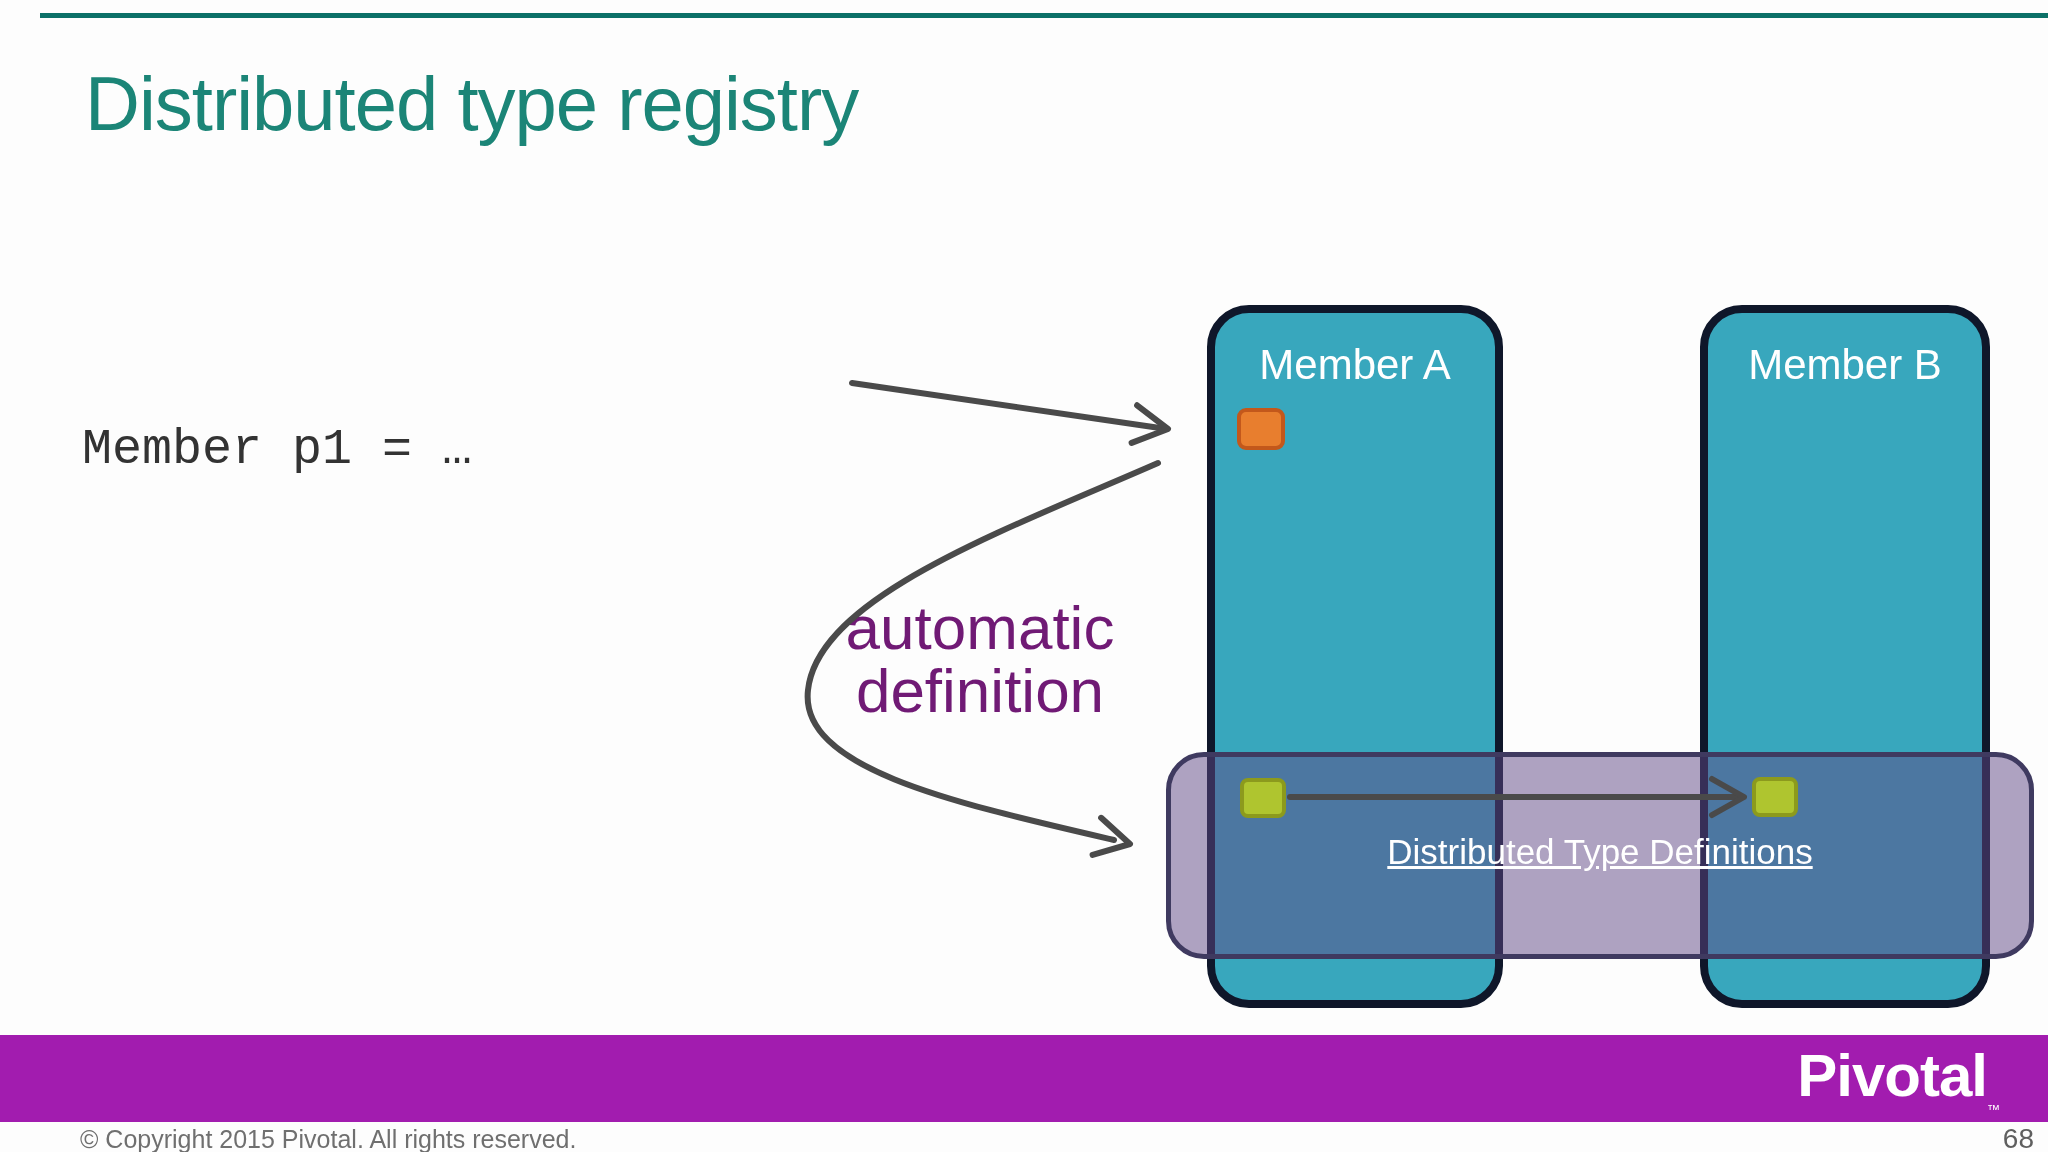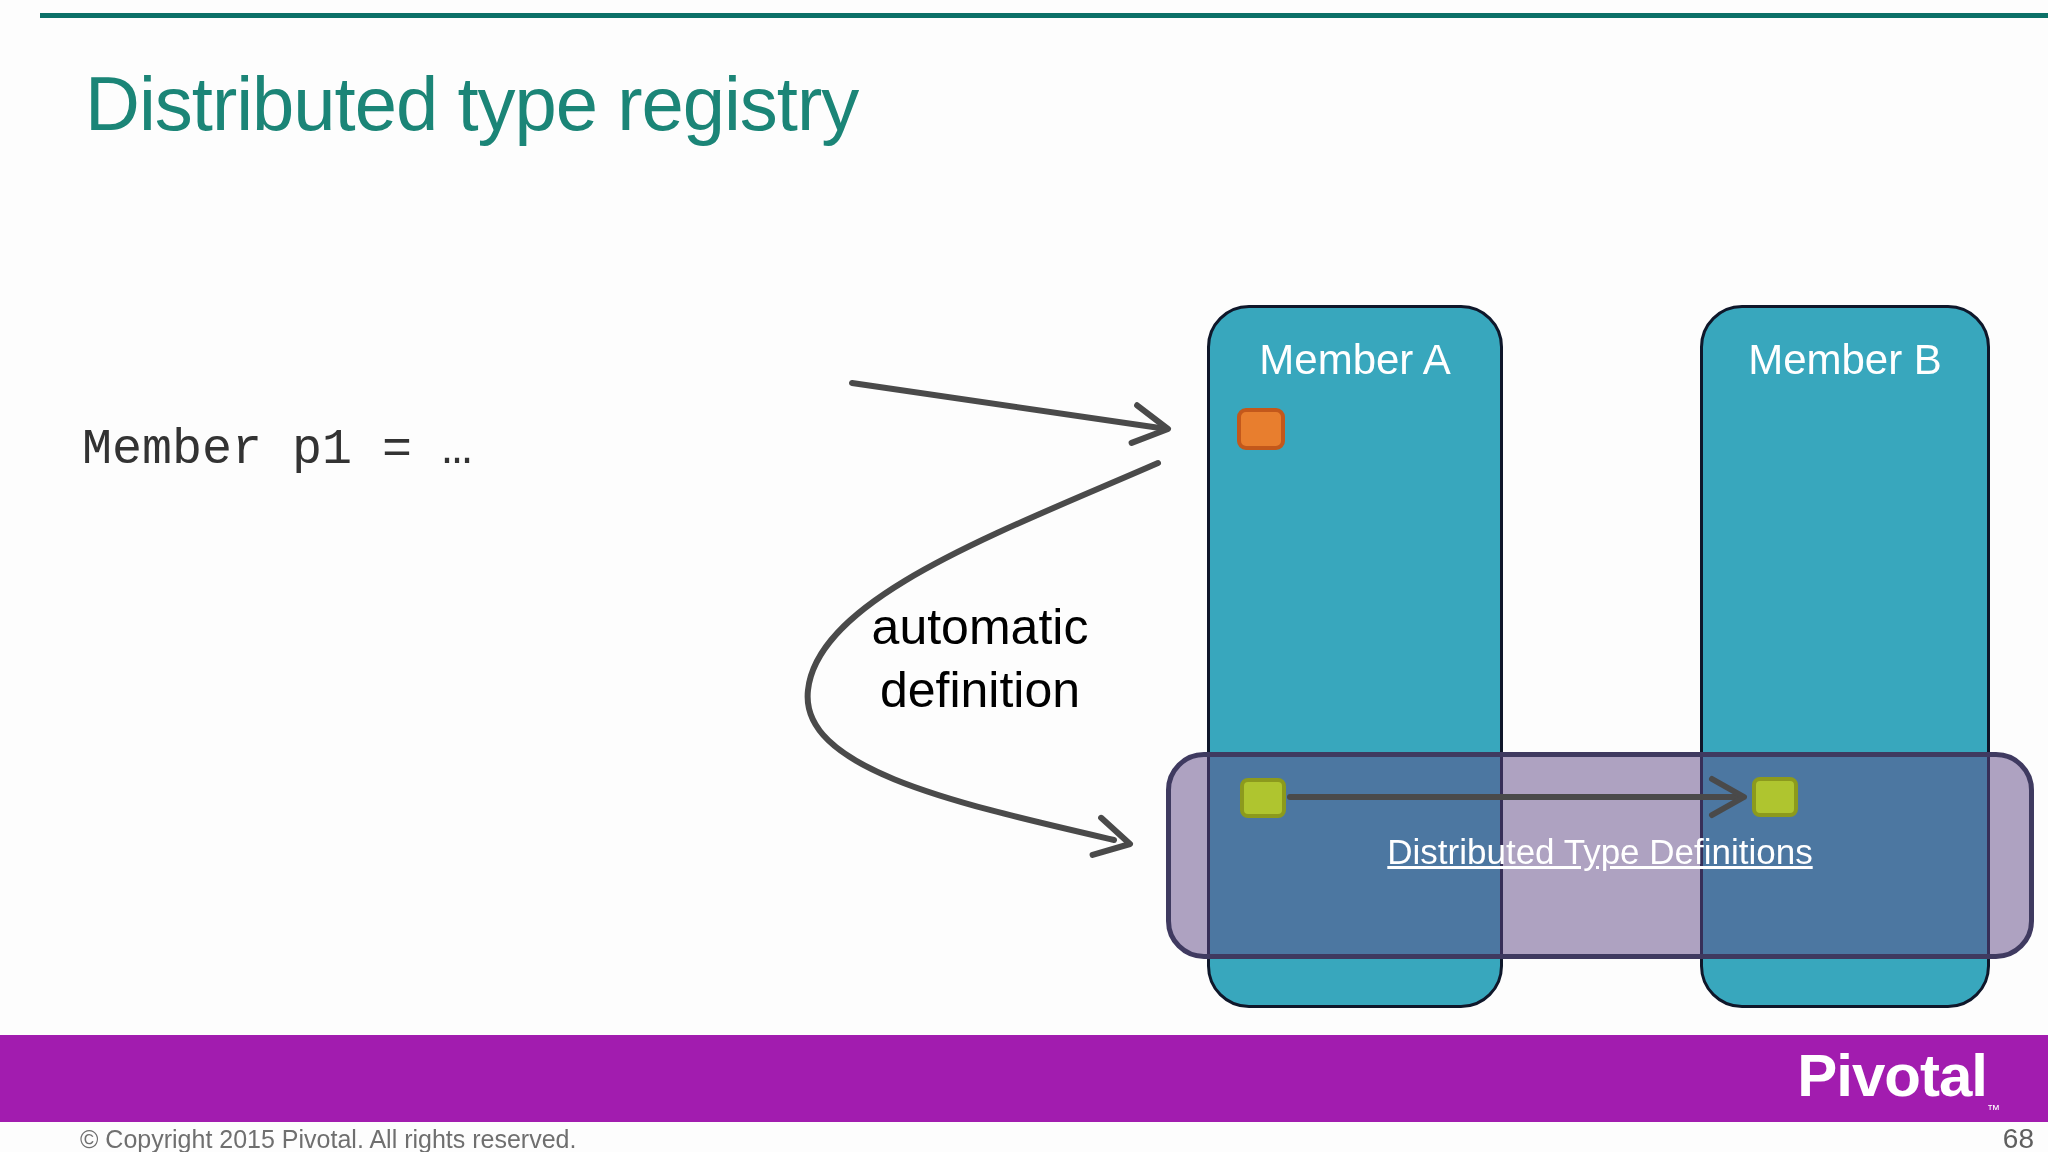--- a/index.html
+++ b/index.html
@@ -8,24 +8,24 @@
 
   .top-rule{position:absolute;left:40px;right:0;top:13px;height:5px;background:#0c7168;z-index:1;}
 
   .title{position:absolute;left:85px;top:62px;font-size:76px;line-height:1.1;color:#1b8577;
          letter-spacing:-1px;z-index:2;white-space:nowrap;}
 
   .code{position:absolute;left:82px;top:292px;font-family:"Liberation Mono",monospace;
         font-size:50px;line-height:63px;color:#333333;z-index:2;white-space:pre;}
 
   .annotation{position:absolute;left:830px;top:596px;width:300px;text-align:center;
-              font-size:50px;line-height:63px;color:#000000;z-index:2;}
+              font-size:62px;line-height:63px;color:#701a75;z-index:2;}
 
   .member-box{position:absolute;top:305px;height:703px;background:#38a7bd;
-              border:3px solid #0f172a;border-radius:42px;box-sizing:border-box;z-index:1;}
+              border:8px solid #0f172a;border-radius:42px;box-sizing:border-box;z-index:1;}
   .member-a{left:1207px;width:296px;}
   .member-b{left:1700px;width:290px;}
   .member-label{position:absolute;top:28px;left:0;right:0;text-align:center;
                 color:#ffffff;font-size:42px;}
 
   .orange-square{position:absolute;left:1237px;top:408px;width:48px;height:42px;
                  background:#e87e2e;border:4px solid #c3581b;border-radius:9px;
                  box-sizing:border-box;z-index:2;}
 
   .band{position:absolute;left:1166px;top:752px;width:868px;height:207px;

